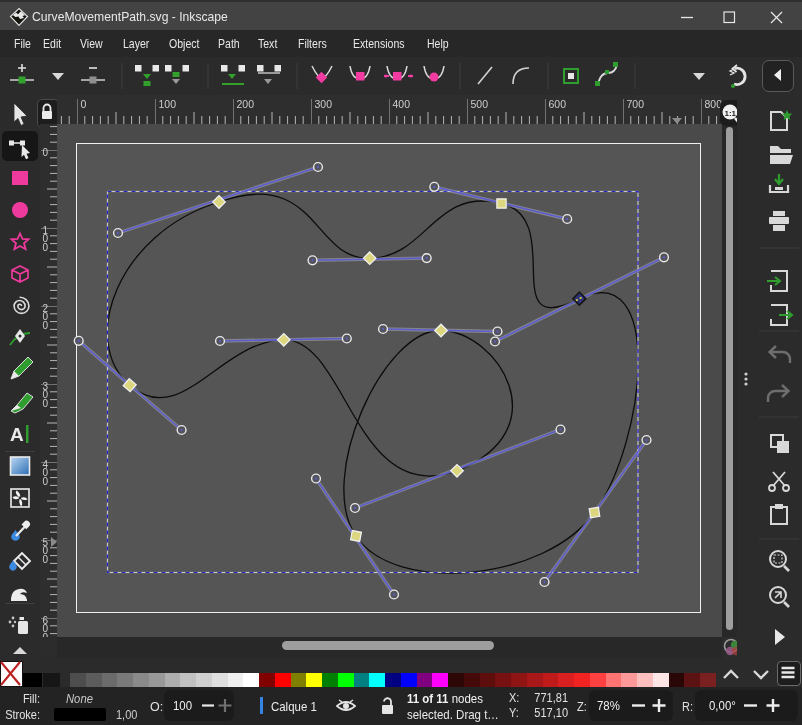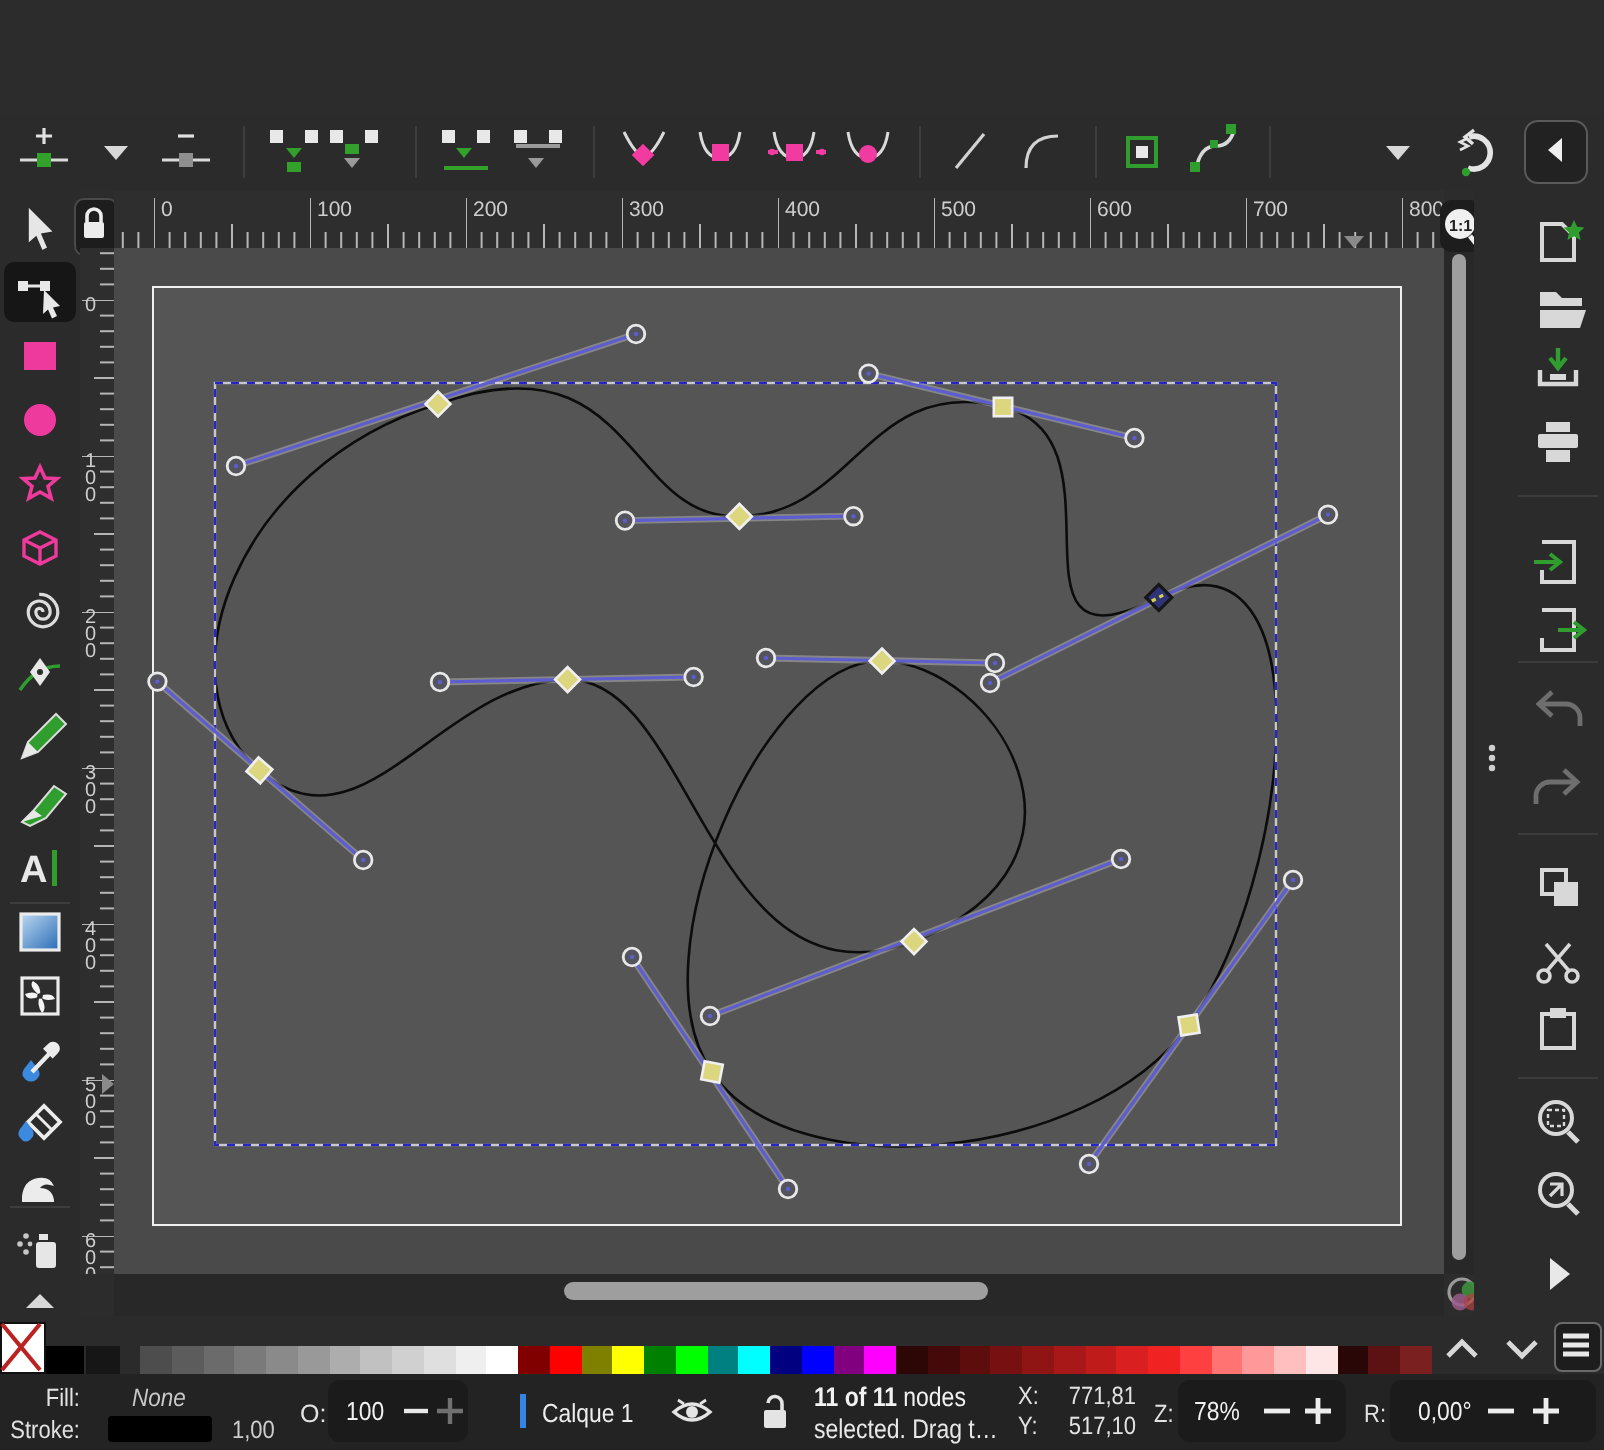--- a/index.html
+++ b/index.html
@@ -2,21 +2,45 @@
 <html><head><meta charset="utf-8">
 <style>
   html,body{margin:0;padding:0;width:802px;height:725px;overflow:hidden;
     background:#2c2c2c;font-family:"Liberation Sans",sans-serif;}
   .abs{position:absolute;}
   #win{position:relative;width:802px;height:725px;}
 </style></head>
 <body>
 <div id="win">
 
+<div class="abs" style="left:0;top:0;width:802px;height:30px;background:#434343;border-top:2px solid #2f2f2f;box-sizing:border-box;">
+  <svg class="abs" style="left:9px;top:5px" width="20" height="20" viewBox="0 0 20 20">
+    <path d="M10 1.5 L18.5 9.5 L10 18.5 L1.5 9.5 Z" fill="#14140f" stroke="#e0e0e0" stroke-width="1.2"></path>
+    <path d="M4 8.2 L7 5.5 L9 7.3 L12 4.2 L16 8.2 L13.5 9 L15 11 L11 12 L9.5 9.5 L6.5 10 Z" fill="#e8e8e8"></path>
+  </svg>
+  <div class="abs" style="left:32px;top:7px;font-size:13.5px;color:#e8e8e8;transform:scaleX(0.9);transform-origin:0 50%;">CurveMovementPath.svg - Inkscape</div>
+  <svg class="abs" style="left:664px;top:0" width="138" height="30" viewBox="0 0 138 30">
+    <line x1="17" y1="15.5" x2="29" y2="15.5" stroke="#e6e6e6" stroke-width="1.3"></line>
+    <rect x="60" y="10" width="10.5" height="10.5" fill="none" stroke="#e6e6e6" stroke-width="1.2"></rect>
+    <path d="M107 10 L118 21 M118 10 L107 21" stroke="#e6e6e6" stroke-width="1.3"></path>
+  </svg>
+</div>
 
+<div class="abs" style="left:0;top:30px;width:802px;height:27px;background:#272727;">
+<div class="abs" style="left:14px;top:6px;font-size:13.5px;color:#e8e8e8;transform:scaleX(0.78);transform-origin:0 0;">File</div>
+<div class="abs" style="left:43px;top:6px;font-size:13.5px;color:#e8e8e8;transform:scaleX(0.78);transform-origin:0 0;">Edit</div>
+<div class="abs" style="left:80px;top:6px;font-size:13.5px;color:#e8e8e8;transform:scaleX(0.78);transform-origin:0 0;">View</div>
+<div class="abs" style="left:123px;top:6px;font-size:13.5px;color:#e8e8e8;transform:scaleX(0.78);transform-origin:0 0;">Layer</div>
+<div class="abs" style="left:169px;top:6px;font-size:13.5px;color:#e8e8e8;transform:scaleX(0.78);transform-origin:0 0;">Object</div>
+<div class="abs" style="left:218px;top:6px;font-size:13.5px;color:#e8e8e8;transform:scaleX(0.78);transform-origin:0 0;">Path</div>
+<div class="abs" style="left:258px;top:6px;font-size:13.5px;color:#e8e8e8;transform:scaleX(0.78);transform-origin:0 0;">Text</div>
+<div class="abs" style="left:298px;top:6px;font-size:13.5px;color:#e8e8e8;transform:scaleX(0.78);transform-origin:0 0;">Filters</div>
+<div class="abs" style="left:353px;top:6px;font-size:13.5px;color:#e8e8e8;transform:scaleX(0.78);transform-origin:0 0;">Extensions</div>
+<div class="abs" style="left:427px;top:6px;font-size:13.5px;color:#e8e8e8;transform:scaleX(0.78);transform-origin:0 0;">Help</div>
+</div>
 <div class="abs" style="left:0;top:57px;width:802px;height:38px;background:#2b2b2b;">
 <svg class="abs" style="left:0;top:0" width="802" height="38" viewBox="0 0 802 38">
 <line x1="122" y1="6" x2="122" y2="32" stroke="#3e3e3e" stroke-width="1"></line>
 <line x1="208" y1="6" x2="208" y2="32" stroke="#3e3e3e" stroke-width="1"></line>
 <line x1="297" y1="6" x2="297" y2="32" stroke="#3e3e3e" stroke-width="1"></line>
 <line x1="460" y1="6" x2="460" y2="32" stroke="#3e3e3e" stroke-width="1"></line>
 <line x1="548" y1="6" x2="548" y2="32" stroke="#3e3e3e" stroke-width="1"></line>
 <line x1="635" y1="6" x2="635" y2="32" stroke="#3e3e3e" stroke-width="1"></line>
 <path d="M22 7 v8 M18 11 h8" stroke="#e0e0e0" stroke-width="1.6"></path>
 <line x1="10" y1="23" x2="34" y2="23" stroke="#dadada" stroke-width="1.4"></line>

